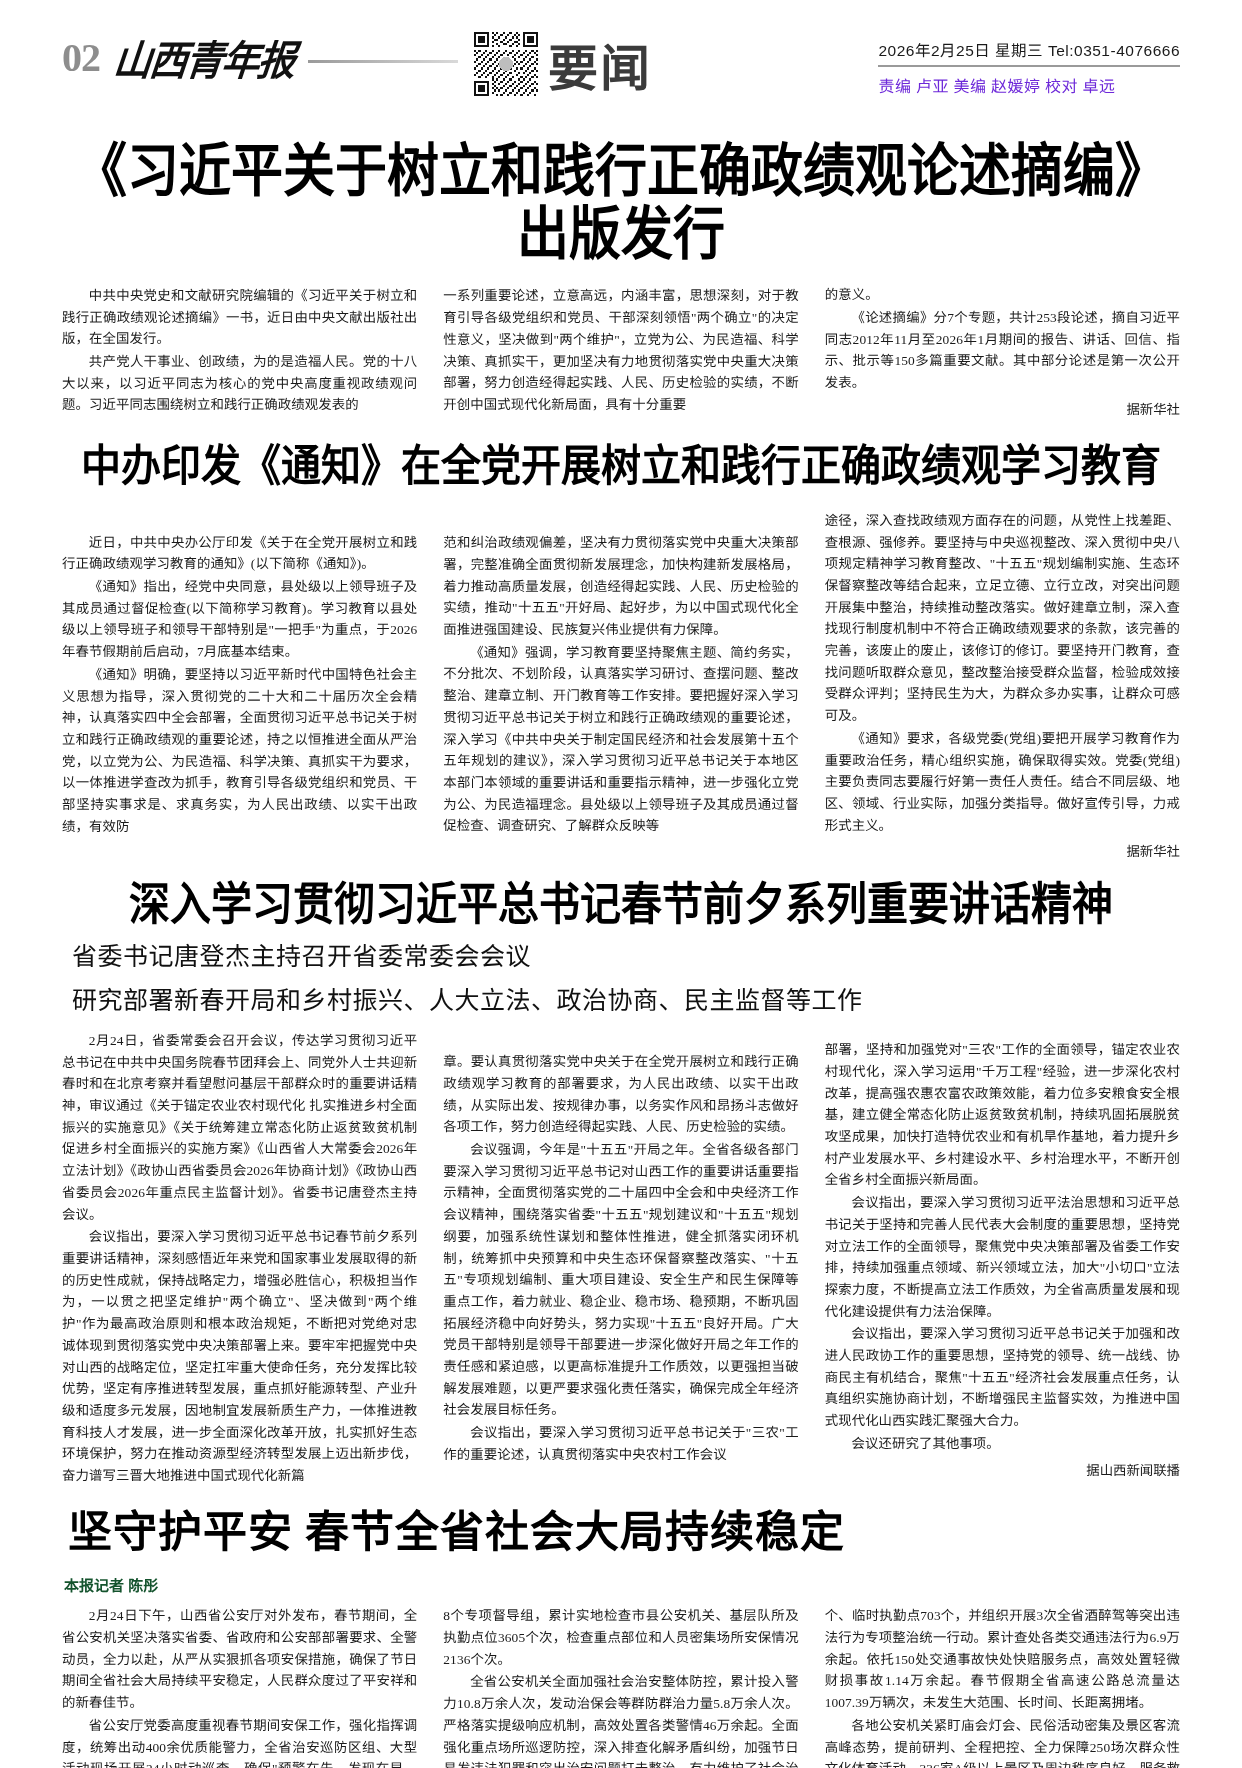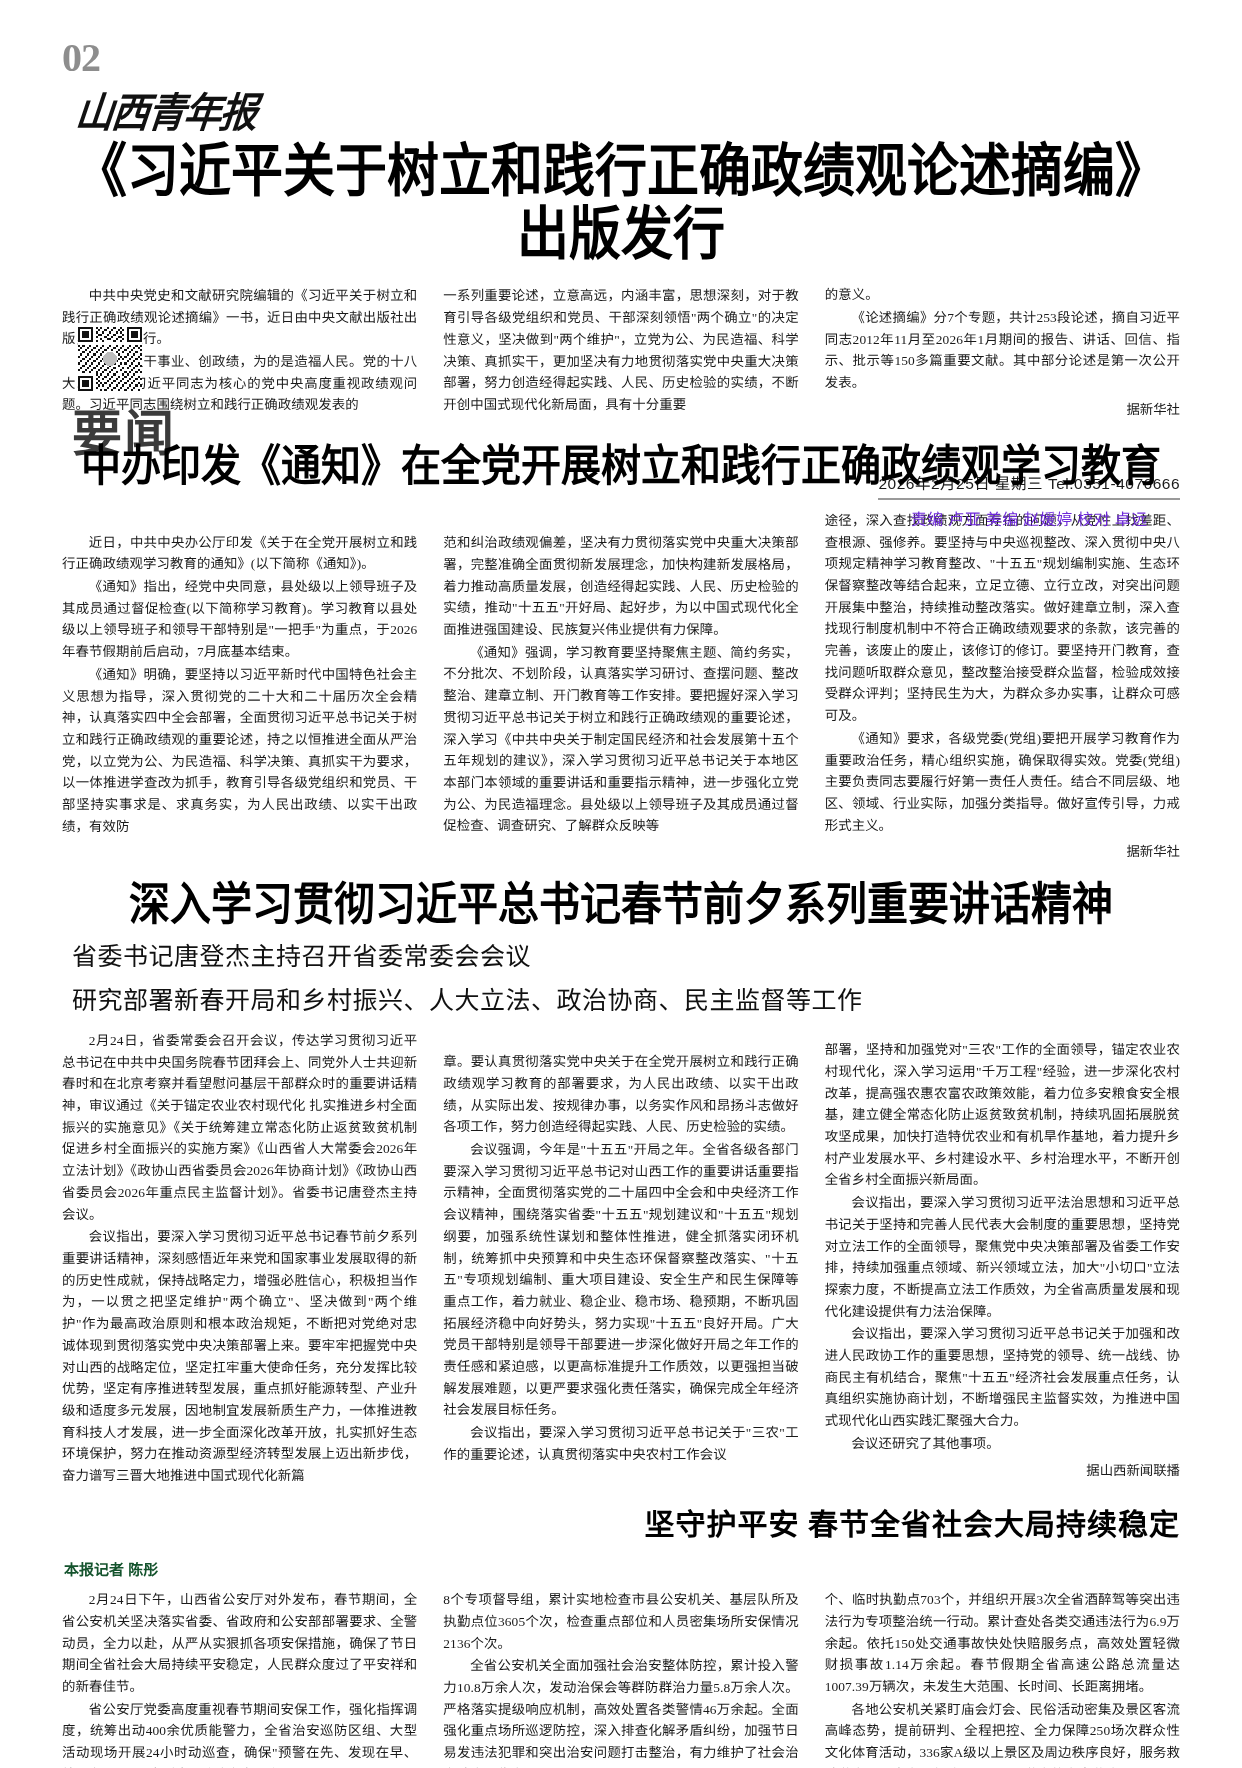--- a/index.html
+++ b/index.html
@@ -23,21 +23,20 @@
     position: relative;
   }
 
   
   .masthead {
     display: flex;
     align-items: flex-start;
     height: 86px;
     padding-top: 26px;
     position: relative;
-    flex-direction: column;
   }
   .folio {
     font-family: "Liberation Serif", serif;
     font-size: 40px;
     font-weight: 700;
     color: #8d8d8d;
     letter-spacing: -1px;
     line-height: 1;
     padding-top: 12px;
   }
@@ -80,21 +79,21 @@
     font-size: 50px;
     font-weight: 700;
     color: #3b3b3b;
     margin: 10px 0 0 10px;
     letter-spacing: 2px;
     line-height: 1;
     padding-top: 8px;
   }
   .masthead-right {
     margin-left: auto;
-    text-align: center;
+    text-align: left;
     padding-top: 12px;
   }
   .mh-date {
     font-family: "Liberation Sans", sans-serif;
     font-size: 15.5px;
     color: #1a1a1a;
     letter-spacing: 0.5px;
     white-space: nowrap;
   }
   .mh-rule {
@@ -160,23 +159,23 @@
     margin: 12px 0 4px 10px;
     color: #111;
     line-height: 1.25;
     letter-spacing: 0.5px;
   }
   .subhead.second {
     margin-top: 9px;
   }
   .headline-4 {
     font-family: "Liberation Serif", "DejaVu Serif", serif;
-    font-size: 30px;
-    font-weight: 700;
-    text-align: right;
+    font-size: 44px;
+    font-weight: 700;
+    text-align: left;
     margin: 20px 0 16px 6px;
     color: #000;
     line-height: 1.15;
     letter-spacing: 1px;
   }
   .byline {
     font-family: "Liberation Sans", sans-serif;
     font-size: 15px;
     font-weight: 700;
     margin: 4px 0 10px 2px;

